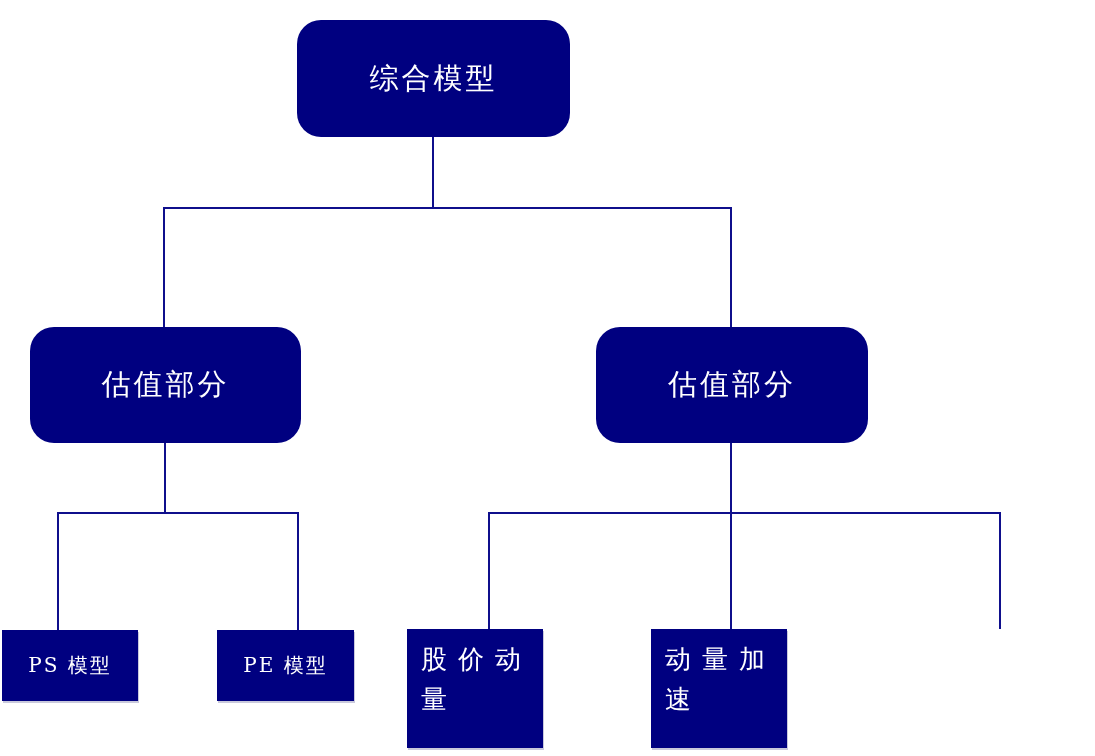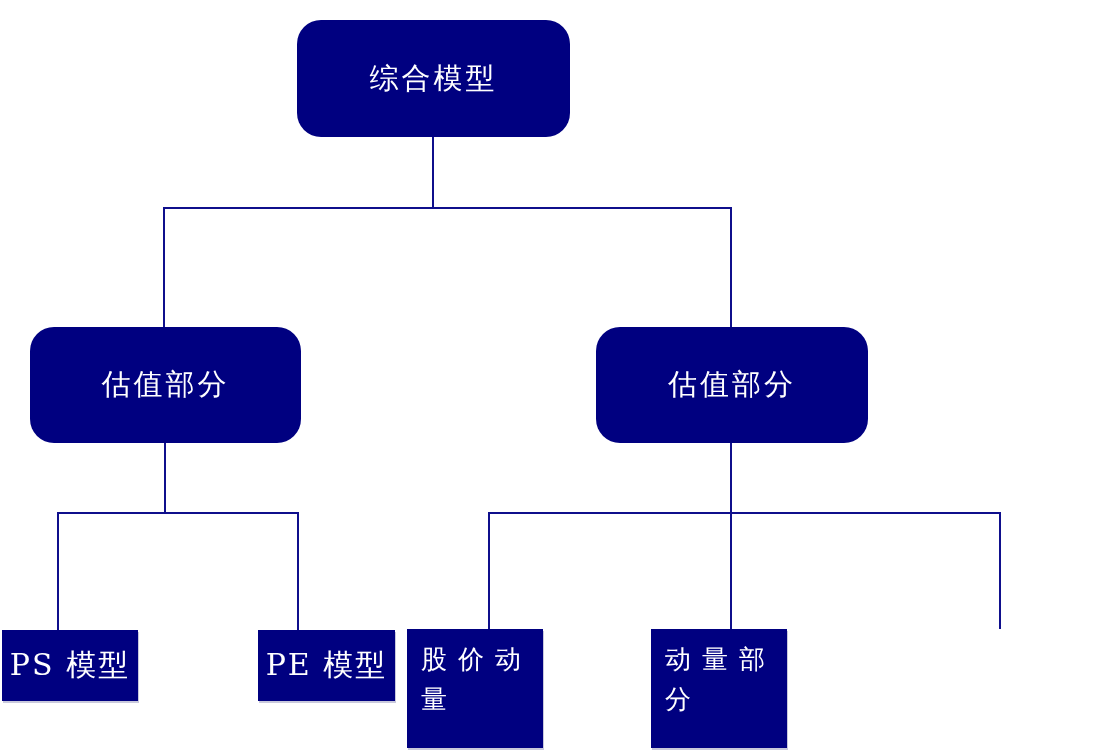--- a/index.html
+++ b/index.html
@@ -7,35 +7,35 @@
     position:relative;width:1095px;height:756px;background:#ffffff;
     font-family:"DejaVu Serif","Liberation Serif",serif;overflow:hidden;
   }
   .node{
     position:absolute;background:#000080;color:#ffffff;
     display:flex;align-items:center;justify-content:center;
     box-sizing:border-box;text-align:center;
   }
   .rounded{border-radius:24px;font-size:29px;letter-spacing:3px;}
   .rect{box-shadow:1px 2px 0 #c9c9dc;}
-  .single{font-size:30px;letter-spacing:2px;}
+  .single{font-size:20px;letter-spacing:2px;}
   .wrap{
     display:block;text-align:left;font-size:26px;letter-spacing:11px;
     line-height:40px;padding:10px 4px 0 14px;word-break:break-all;
   }
   .line{position:absolute;background:#0f0f8c;}
   .h{height:2px;}
   .v{width:2px;}
 
   
   #n-root{left:297px;top:20px;width:273px;height:117px;}
   #n-val{left:30px;top:327px;width:271px;height:116px;}
   #n-mom{left:596px;top:327px;width:272px;height:116px;}
   #n-ps{left:2px;top:630px;width:136px;height:71px;}
-  #n-pe{left:217px;top:630px;width:137px;height:71px;margin-left:41px;}
+  #n-pe{left:217px;top:630px;width:137px;height:71px;}
   #n-pm{left:407px;top:629px;width:136px;height:119px;}
   #n-ma{left:651px;top:629px;width:136px;height:119px;}
   #n-ee{left:946px;top:629px;width:134px;height:119px;}
 
   
   #l1{left:432px;top:137px;height:71px;}
   #l2{left:163px;top:207px;width:569px;}
   #l3{left:163px;top:207px;height:120px;}
   #l4{left:730px;top:207px;height:120px;}
   #l5{left:164px;top:443px;height:70px;}
@@ -70,16 +70,16 @@
   <div class="node rounded" id="n-val">估值部分</div>
 
   <div class="node rounded" id="n-mom">估值部分</div>
 
   <div class="node rect single" id="n-ps">PS 模型</div>
 
   <div class="node rect single" id="n-pe">PE 模型</div>
 
   <div class="node rect wrap" id="n-pm">股价动量</div>
 
-  <div class="node rect wrap" id="n-ma">动量部分</div>
+  <div class="node rect wrap" id="n-ma">动量加速</div>
 
 
 </div>
 
 </body></html>

